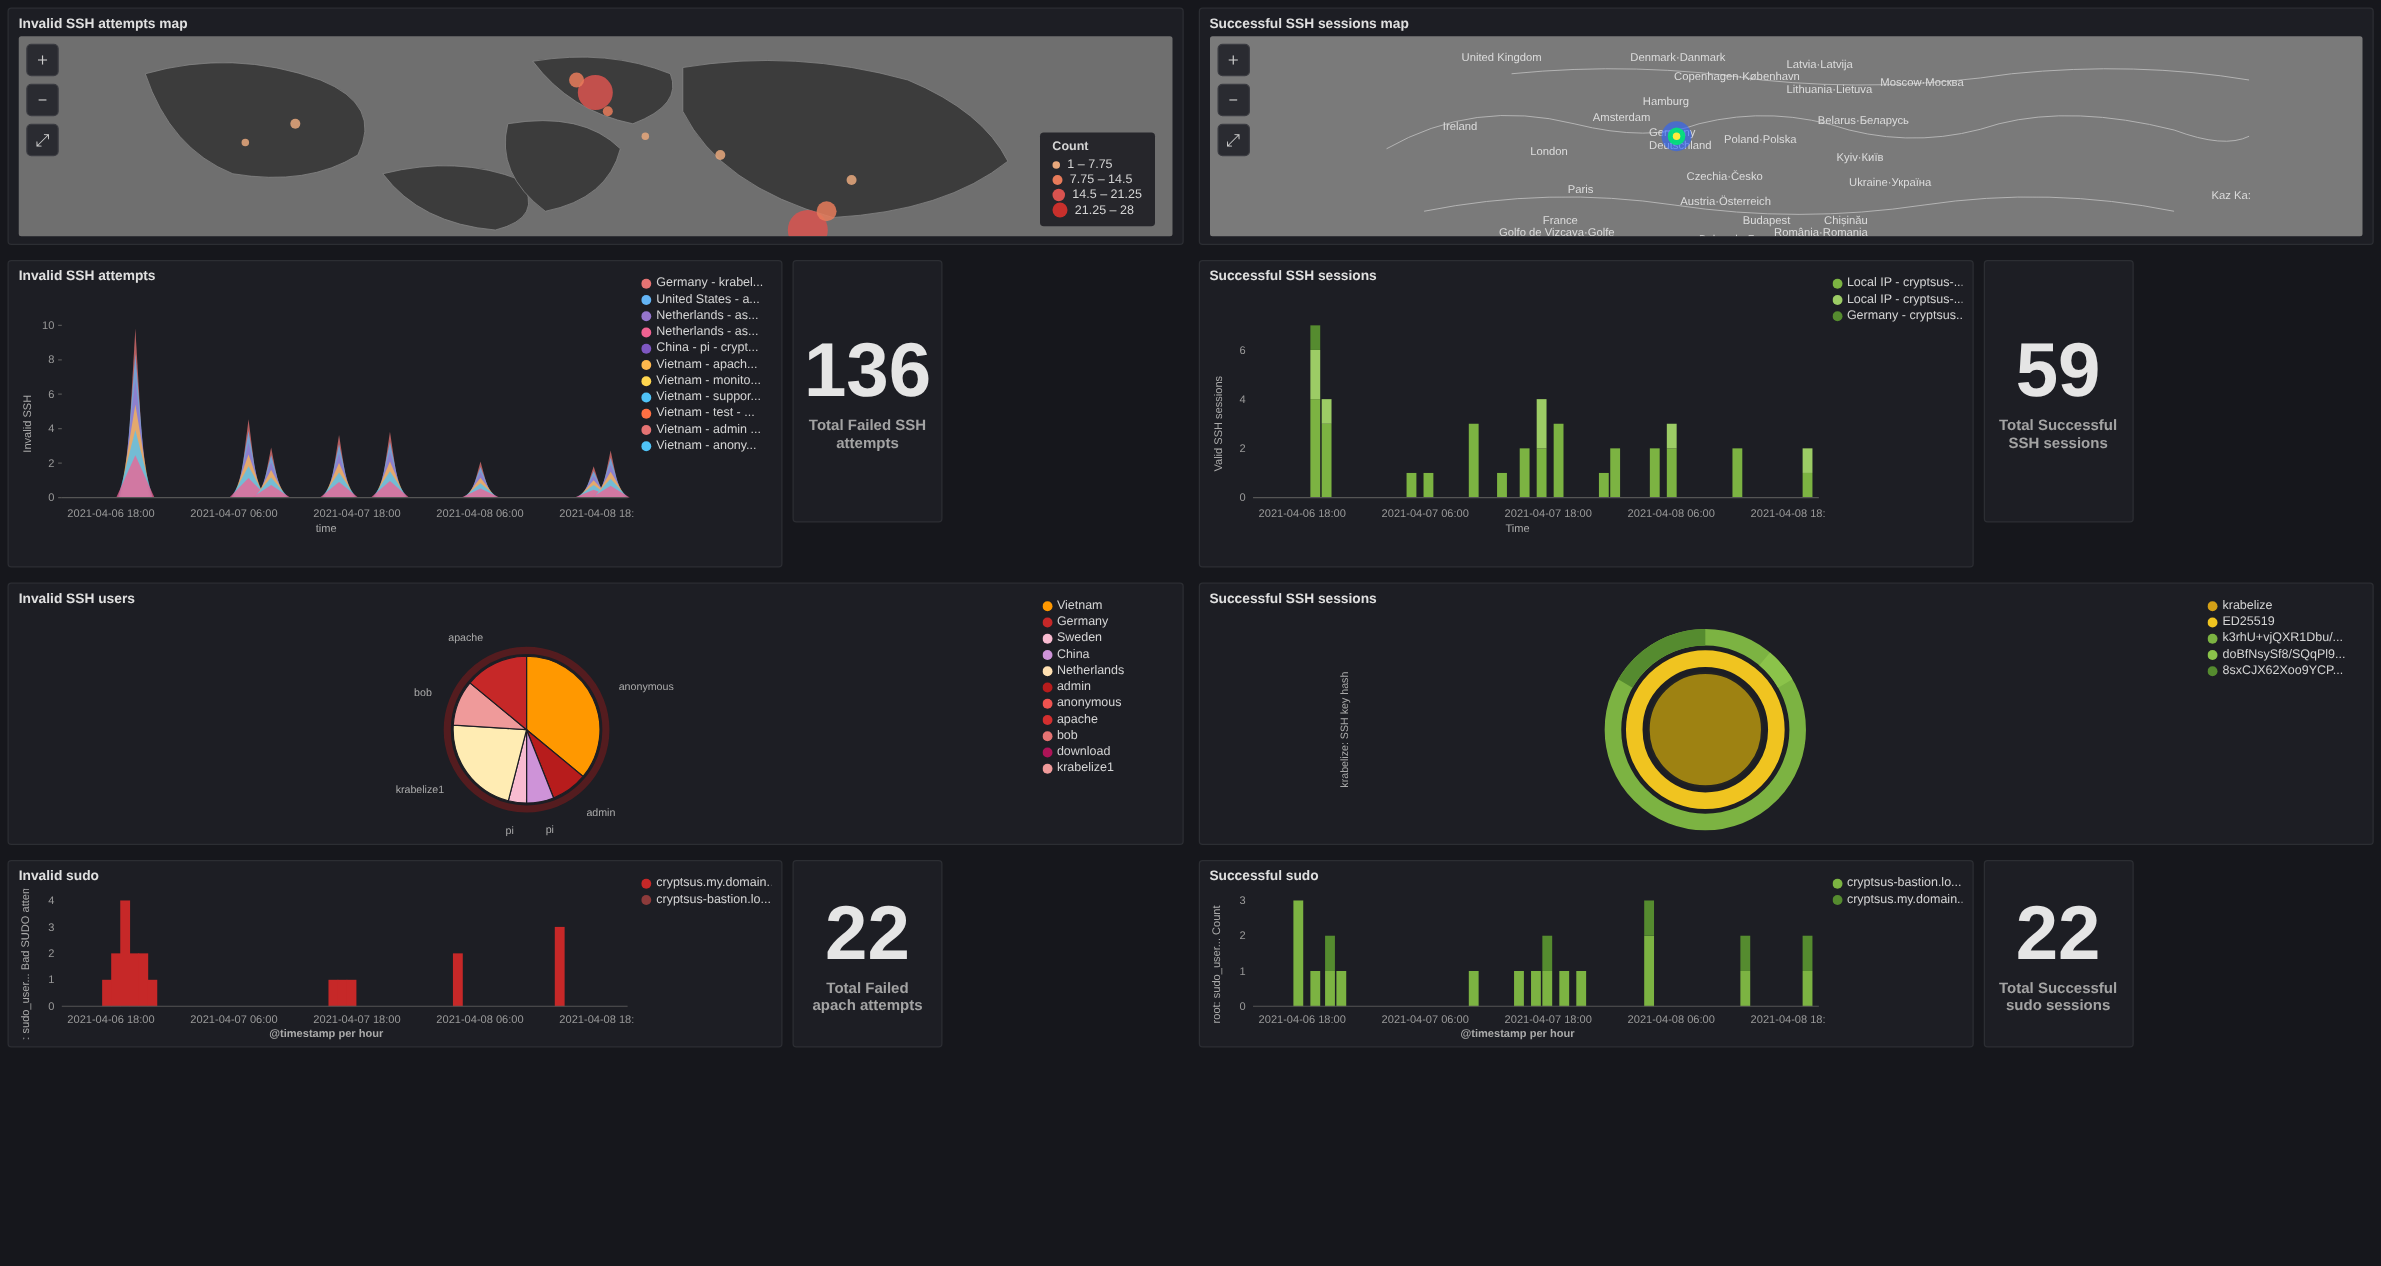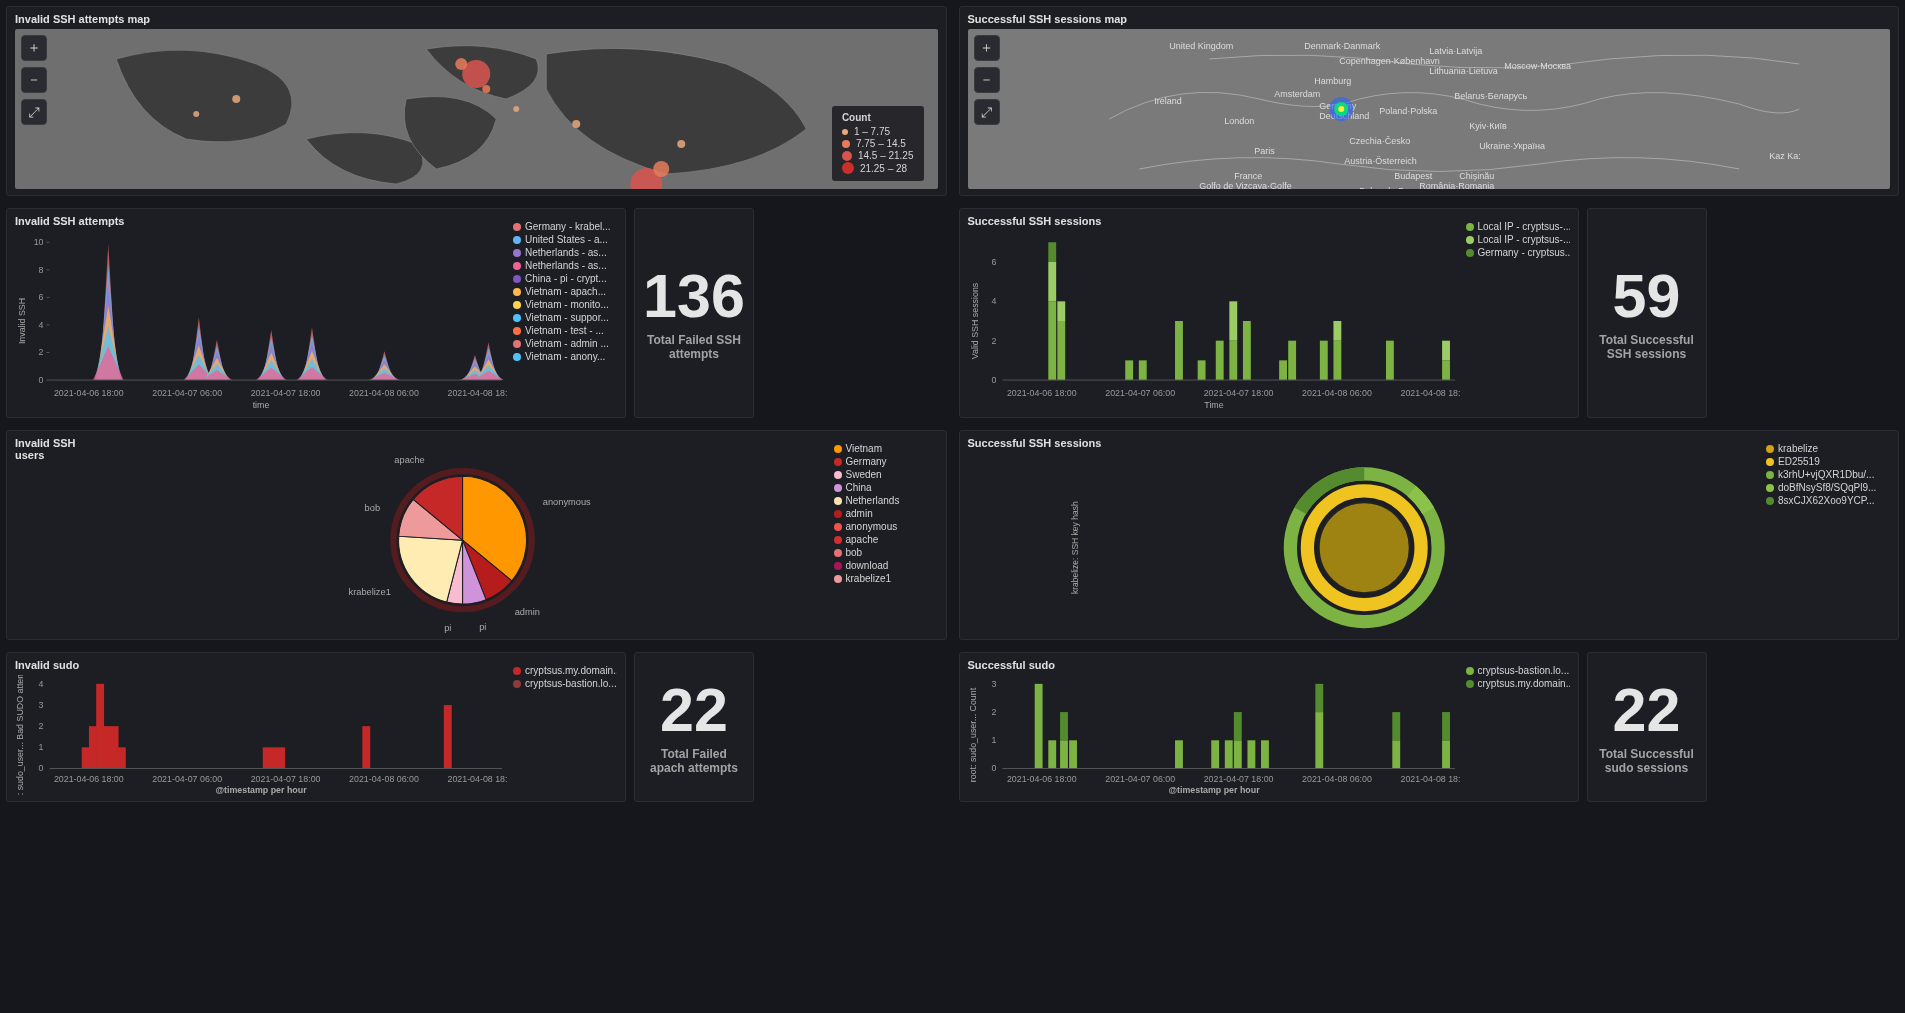--- a/index.html
+++ b/index.html
@@ -61,21 +61,21 @@
   background: rgba(30,30,36,0.9);
   padding: 6px 10px;
   border-radius: 3px;
   font-size: 10px;
 }
 .map-legend-title { font-weight: 600; margin-bottom: 3px; }
 .leg-row { display: flex; align-items: center; gap: 6px; margin: 1px 0;}
 .leg-dot { border-radius: 50%; display: inline-block; }
 .land { fill: #3c3c3c; stroke: #888; stroke-width: 0.6; }
 
-.chart-panel { height: 210px; display: flex; }
+.chart-panel { height: 246px; display: flex; }
 .chart-area { flex: 1; position: relative; }
 .legend-col { width: 110px; font-size: 10px; padding: 4px 0 0 6px; overflow: hidden;}
 .legend-row { display: flex; align-items: center; gap: 4px; white-space: nowrap; overflow: hidden; text-overflow: ellipsis; margin: 2px 0;}
 .legend-dot { width: 8px; height: 8px; border-radius: 50%; flex-shrink: 0; }
 .axis-label { font-size: 9px; fill: #999; }
 
 .metric-panel {
   display: flex; flex-direction: column; align-items: center; justify-content: center;
   height: 210px;
 }
@@ -390,21 +390,21 @@
           </div>
         </div>
     </div>
     <div class="panel metric-panel">
       <div class="metric-value">59</div>
       <div class="metric-label">Total Successful SSH sessions</div>
     </div>
   </div>
 
   <div class="panel pie-panel">
-    <div style="flex:1;display:flex;flex-direction:row">
+    <div style="flex:1;display:flex;flex-direction:column">
       <div class="panel-title">Invalid SSH users</div>
       <svg id="pie-svg" width="100%" height="100%" viewBox="0 0 620 190">
           <path d="M310,100 L310,38 A62,62 0 0 1 357.77182105209897,139.52028736441875 Z" fill="#ff9800" stroke="#1d1e24" stroke-width="1"></path>
           <text x="387.81512651207765" y="66.38298092540376" class="pie-label" text-anchor="start">anonymous</text>
           <path d="M310,100 L357.77182105209897,139.52028736441875 A62,62 0 0 1 332.82372226645003,157.64614212507158 Z" fill="#b71c1c" stroke="#1d1e24" stroke-width="1"></path>
           <text x="360.5495316971527" y="172.57546151624547" class="pie-label" text-anchor="start">admin</text>
           <path d="M310,100 L332.82372226645003,157.64614212507158 A62,62 0 0 1 310,162 Z" fill="#ce93d8" stroke="#1d1e24" stroke-width="1"></path>
           <text x="326.11479305437234" y="187.47670356266724" class="pie-label" text-anchor="start">pi</text>
           <path d="M310,100 L310,162 A62,62 0 0 1 294.581226995779,160.05215598997512 Z" fill="#f8bbd0" stroke="#1d1e24" stroke-width="1"></path>
           <text x="299.22134191346987" y="188.3218643130451" class="pie-label" text-anchor="end">pi</text>

